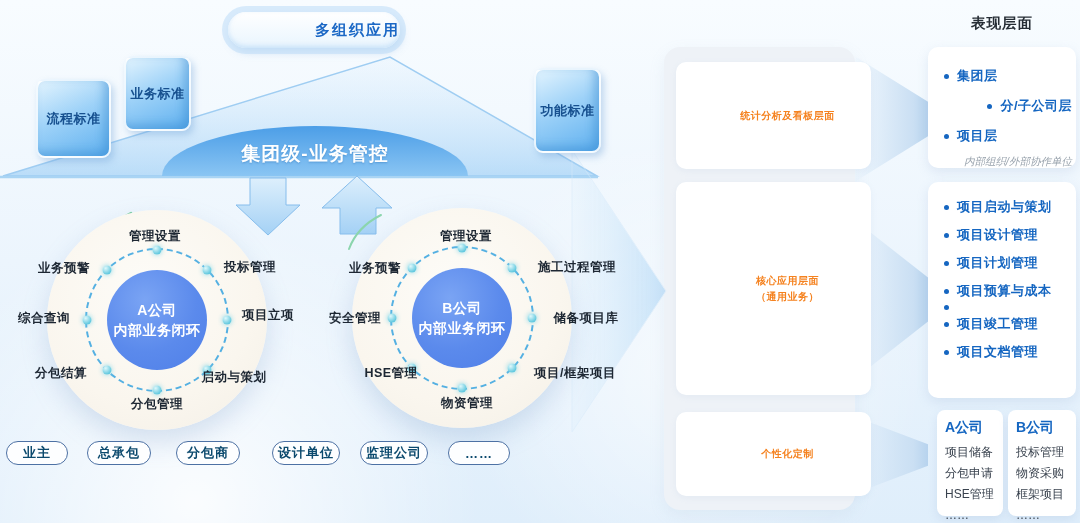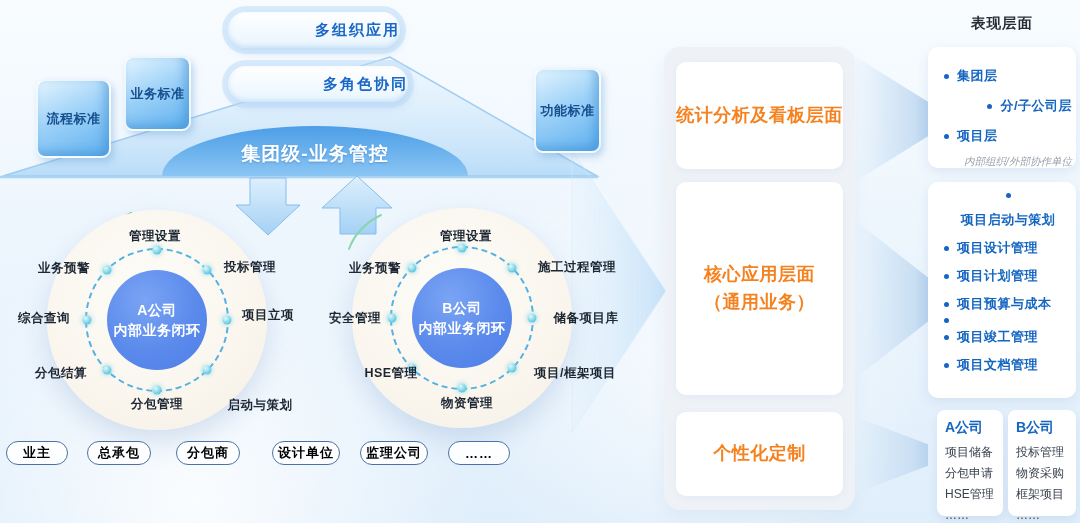--- a/index.html
+++ b/index.html
@@ -63,37 +63,37 @@
   .clabel{
     position:absolute;z-index:5;transform:translate(-50%,-50%);white-space:nowrap;
     color:#1d2733;font-weight:600;font-size:12.5px;letter-spacing:0.5px;
   }
 
   
   .rolepill{
     position:absolute;z-index:4;top:441px;height:24px;border-radius:13px;
     background:#fdfeff;border:1.5px solid #4d71a4;box-sizing:border-box;
     display:flex;align-items:center;justify-content:center;
-    color:#000000;font-weight:bold;font-size:13px;letter-spacing:1px;
+    color:#0c4a6e;font-weight:bold;font-size:13px;letter-spacing:1px;
   }
 
   
   .colheader{
     position:absolute;z-index:4;text-align:center;
     color:#262d35;font-weight:bold;font-size:14.5px;letter-spacing:1px;
   }
   .syspanel{
     position:absolute;z-index:2;left:664px;top:47px;width:191px;height:463px;
     background:#eef2f7;border-radius:16px;box-shadow:0 6px 16px rgba(150,170,200,0.12);
   }
   .syscard{
     position:absolute;z-index:4;left:676px;width:167px;background:#ffffff;border-radius:10px;
     display:flex;align-items:center;justify-content:center;text-align:center;
-    color:#f5821f;font-weight:bold;font-size:18px;line-height:1.55;white-space:pre-line;
-    box-shadow:0 2px 6px rgba(160,180,210,0.12);letter-spacing:0.5px;
+    color:#f5821f;font-weight:bold;font-size:10px;line-height:1.55;white-space:pre-line;
+    box-shadow:0 2px 6px rgba(160,180,210,0.12);letter-spacing:0.5px;padding-left:28px;
   }
   .chevron{
     position:absolute;z-index:3;left:856px;width:72px;
     clip-path:polygon(0 0,100% 36%,100% 64%,0 100%);
     background:linear-gradient(90deg,rgba(230,242,252,0.25) 0%,#cadff3 80%,#b7d3ee 100%);
   }
   .pbox{
     position:absolute;z-index:4;left:928px;width:148px;background:#ffffff;border-radius:10px;
     box-shadow:0 4px 12px rgba(140,165,205,0.2);box-sizing:border-box;
   }
@@ -146,23 +146,20 @@
   <div class="chip" style="left:124px;top:56px;width:63px;height:71px;">
     <span>业务标准</span>
   </div>
   <div class="chip" style="left:534px;top:68px;width:63px;height:81px;">
     <span>功能标准</span>
   </div>
 
   <div class="toppill" style="left:228px;top:12px;width:172px;height:36px;">
     <span>多组织应用</span>
   </div>
-  <div class="toppill" style="left:228px;top:66px;width:180px;height:36px;">
-    <span>多角色协同</span>
-  </div>
 
   <div class="dome-label" style="left:165px;top:141px;width:300px;">集团级-业务管控</div>
 
   <div class="cream" style="left:47px;top:210px;">
     <div class="ring">
       <span class="dot dn"></span>
       <span class="dot dne"></span>
       <span class="dot de"></span>
       <span class="dot dse"></span>
       <span class="dot ds"></span>
@@ -199,21 +196,21 @@
         <stop offset="0" stop-color="#bfe0f8" stop-opacity="0.15"></stop>
         <stop offset="1" stop-color="#8fc6f1" stop-opacity="0.8"></stop>
       </linearGradient>
     </defs>
     <path d="M572,150 L666,291 L572,432 Z" fill="url(#gChev)" opacity="0.55" stroke="#d6e9f9" stroke-width="1"></path>
   </svg>
 
   <span class="clabel" style="left:155px;top:236px;">管理设置</span>
   <span class="clabel" style="left:250px;top:267px;">投标管理</span>
   <span class="clabel" style="left:268px;top:315px;">项目立项</span>
-  <span class="clabel" style="left:260px;top:377px;margin-top:28px;">启动与策划</span>
+  <span class="clabel" style="left:234px;top:377px;">启动与策划</span>
   <span class="clabel" style="left:157px;top:404px;">分包管理</span>
   <span class="clabel" style="left:61px;top:373px;">分包结算</span>
   <span class="clabel" style="left:44px;top:318px;">综合查询</span>
   <span class="clabel" style="left:64px;top:268px;">业务预警</span>
 
   <span class="clabel" style="left:466px;top:236px;">管理设置</span>
   <span class="clabel" style="left:577px;top:267px;">施工过程管理</span>
   <span class="clabel" style="left:586px;top:318px;">储备项目库</span>
   <span class="clabel" style="left:575px;top:373px;text-align:center;">项目/框架项目</span>
   <span class="clabel" style="left:467px;top:403px;">物资管理</span>
@@ -262,21 +259,21 @@
         <span>分/子公司层</span>
       </div>
     <div class="crow" style="line-height:30px;">
         <span class="bdot"></span>
         <span>项目层</span>
       </div>
     <div class="note">内部组织/外部协作单位</div>
   </div>
 
   <div class="pbox" style="top:182px;height:216px;padding:11px 4px 0 16px;">
-    <div class="crow" style="line-height:28px;flex-direction:column;">
+    <div class="crow" style="line-height:28px;">
         <span class="bdot"></span>
         <span>项目启动与策划</span>
       </div>
     <div class="crow" style="line-height:28px;">
         <span class="bdot"></span>
         <span>项目设计管理</span>
       </div>
     <div class="crow" style="line-height:28px;">
         <span class="bdot"></span>
         <span>项目计划管理</span>

